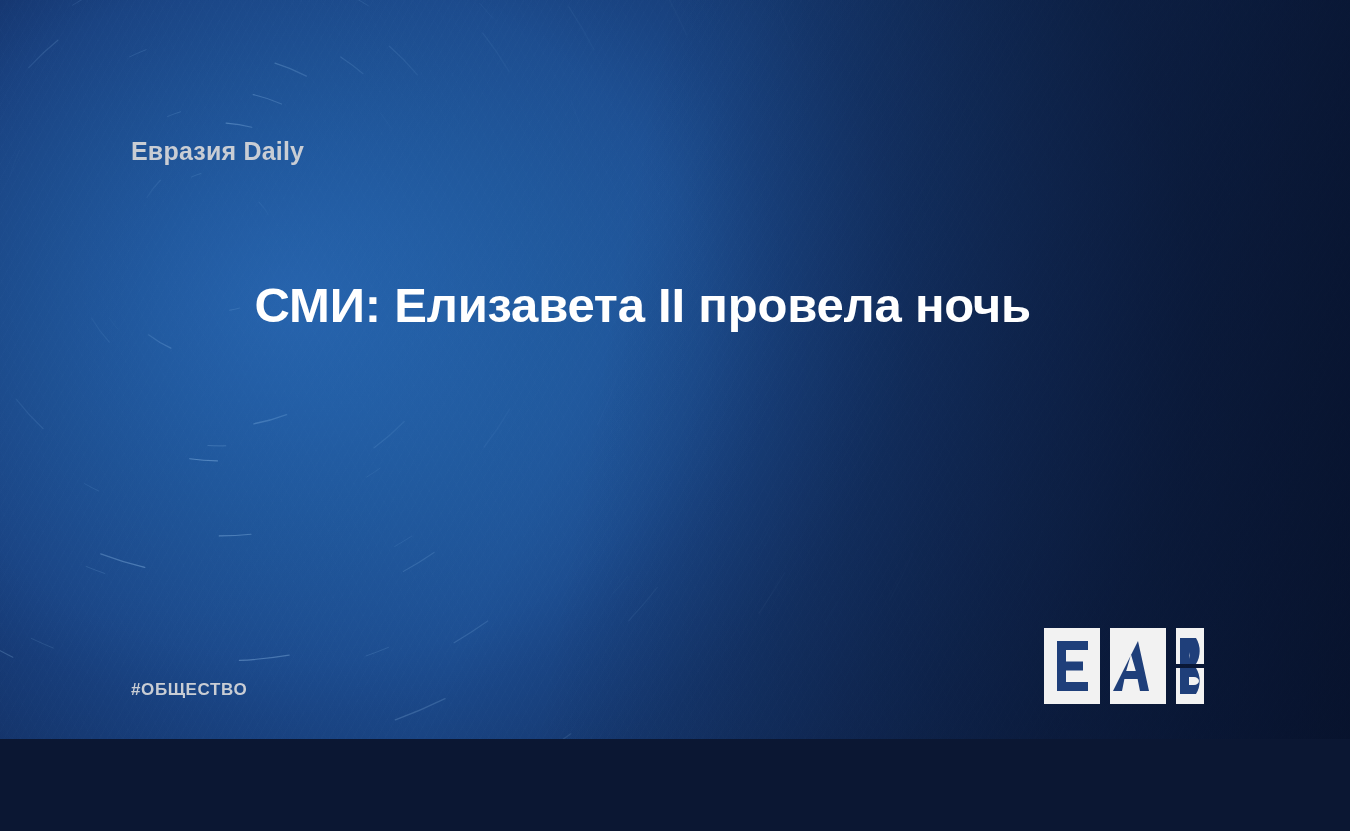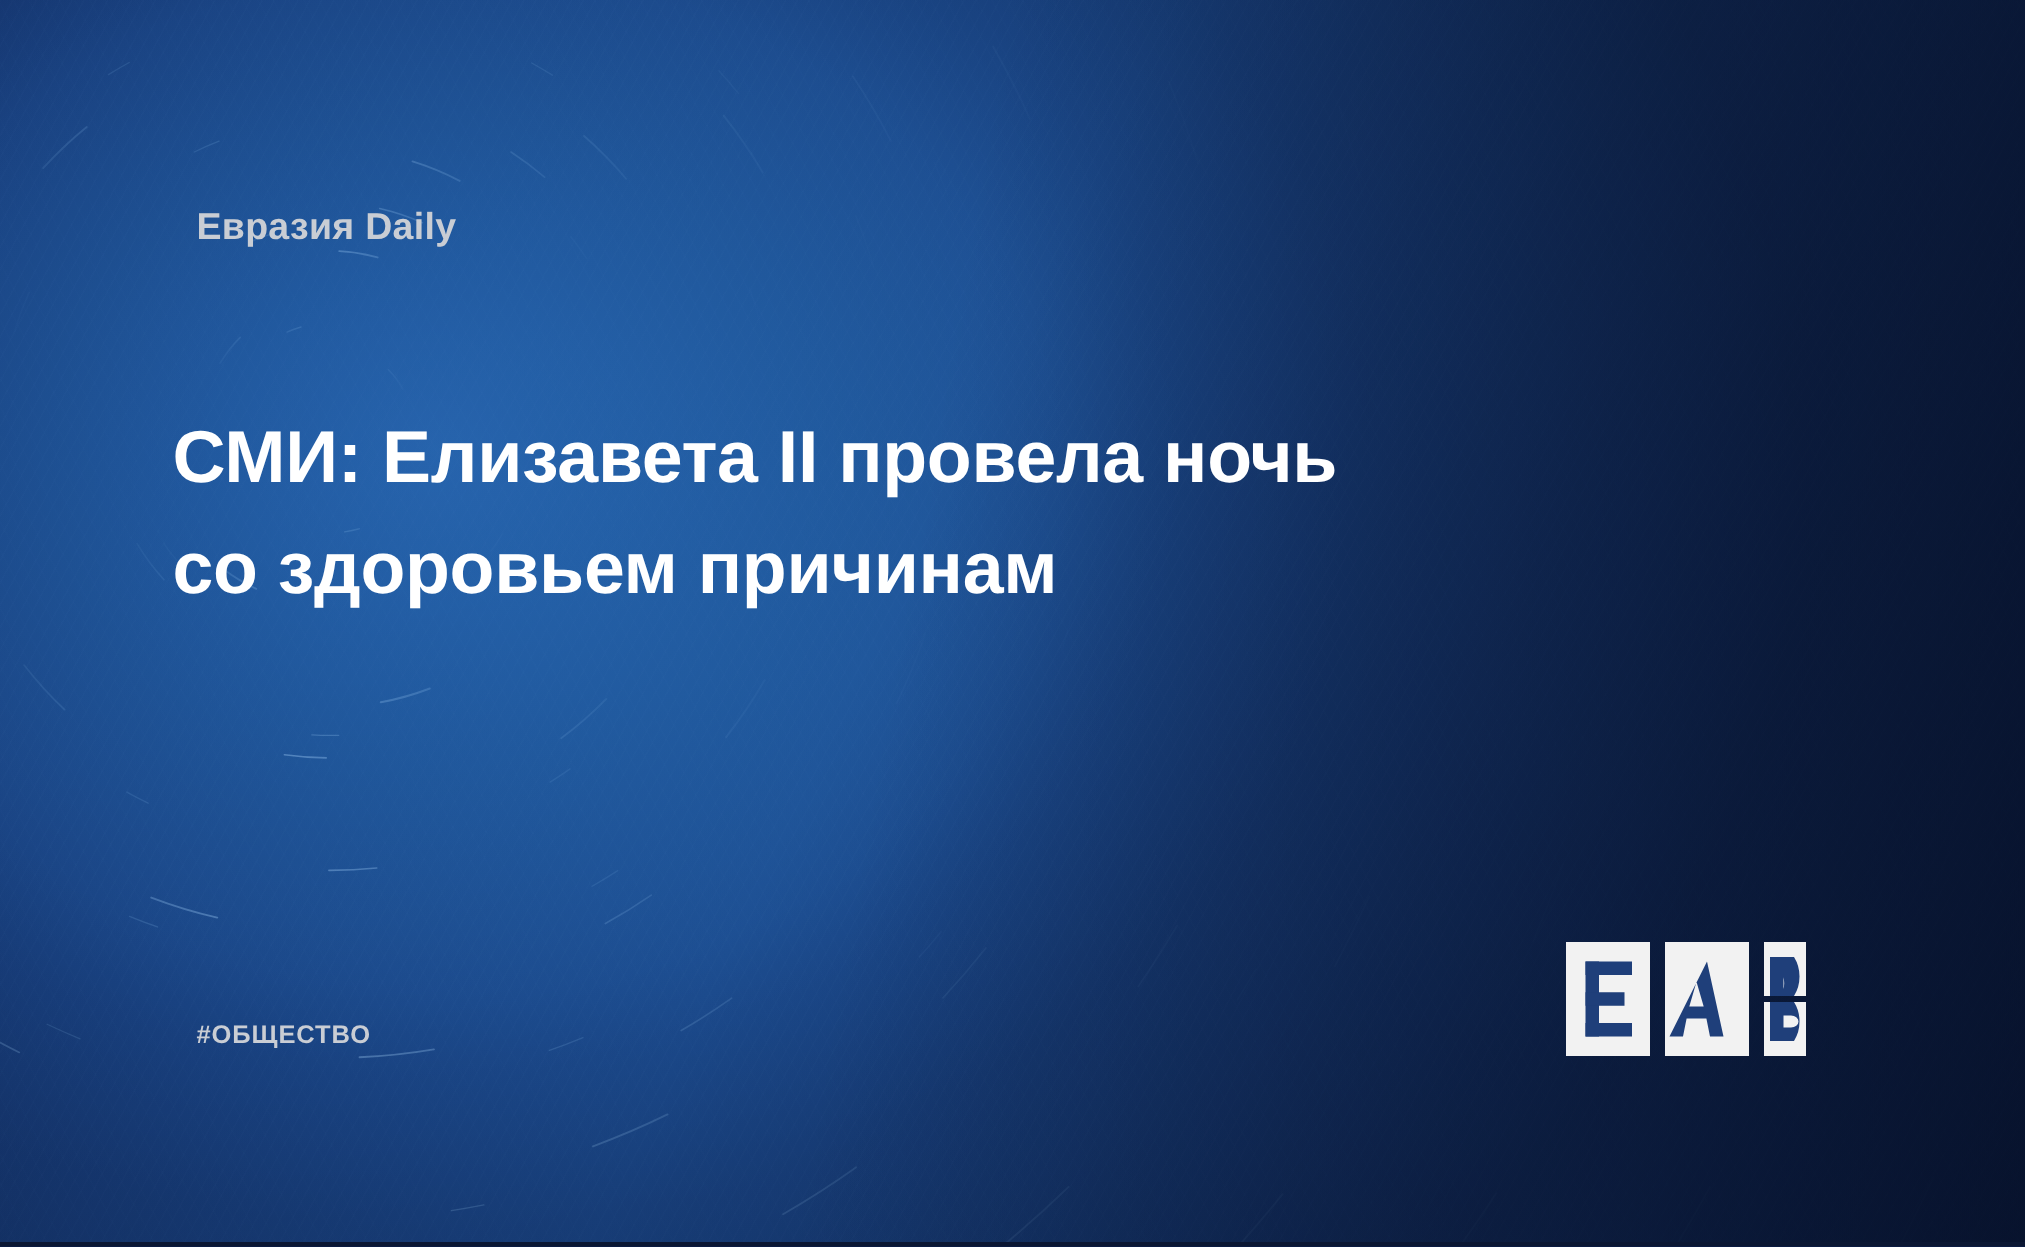--- a/index.html
+++ b/index.html
@@ -7,21 +7,21 @@
     padding: 0;
     background: #0b1733;
   }
   body {
     font-family: "Liberation Sans", sans-serif;
   }
 
   .card {
     position: relative;
     width: 1350px;
-    height: 828px;
+    height: 739px;
     overflow: hidden;
     background: #0d2052;
   }
 
   
   .bg-base {
     position: absolute;
     inset: 0;
     background:
       radial-gradient(ellipse 620px 520px at 290px 300px,
@@ -91,28 +91,29 @@
     top: 137px;
     font-size: 25px;
     font-weight: bold;
     color: #c9cdd4;
     letter-spacing: 0.2px;
     white-space: nowrap;
   }
 
   .headline {
     position: absolute;
-    left: 115px;
+    left: 131px;
     top: 268px;
     width: 900px;
     font-size: 49px;
     font-weight: bold;
     line-height: 74px;
     color: #ffffff;
     letter-spacing: -0.2px;
+    text-align: right;
   }
   .headline .line { display: block; white-space: nowrap; }
 
   .tag {
     position: absolute;
     left: 131px;
     top: 680px;
     font-size: 17px;
     font-weight: bold;
     color: #c9cdd4;
@@ -204,21 +205,20 @@
   <div class="grain"></div>
   <div class="bg-vignette"></div>
   <div class="bg-dark-right"></div>
 
   <div class="content">
 
     <div class="site-name">Евразия Daily</div>
 
     <div class="headline">
       <span class="line">СМИ: Елизавета II провела ночь</span>
-      <span class="line">со здоровьем причинам</span>
     </div>
 
     <div class="tag">#ОБЩЕСТВО</div>
 
     <div class="logo">
       <svg viewBox="0 0 176 76" aria-hidden="true">
 
         <rect x="0" y="0" width="56" height="76" fill="#f2f2f2"></rect>
 
         <rect x="66" y="0" width="56" height="76" fill="#f2f2f2"></rect>

